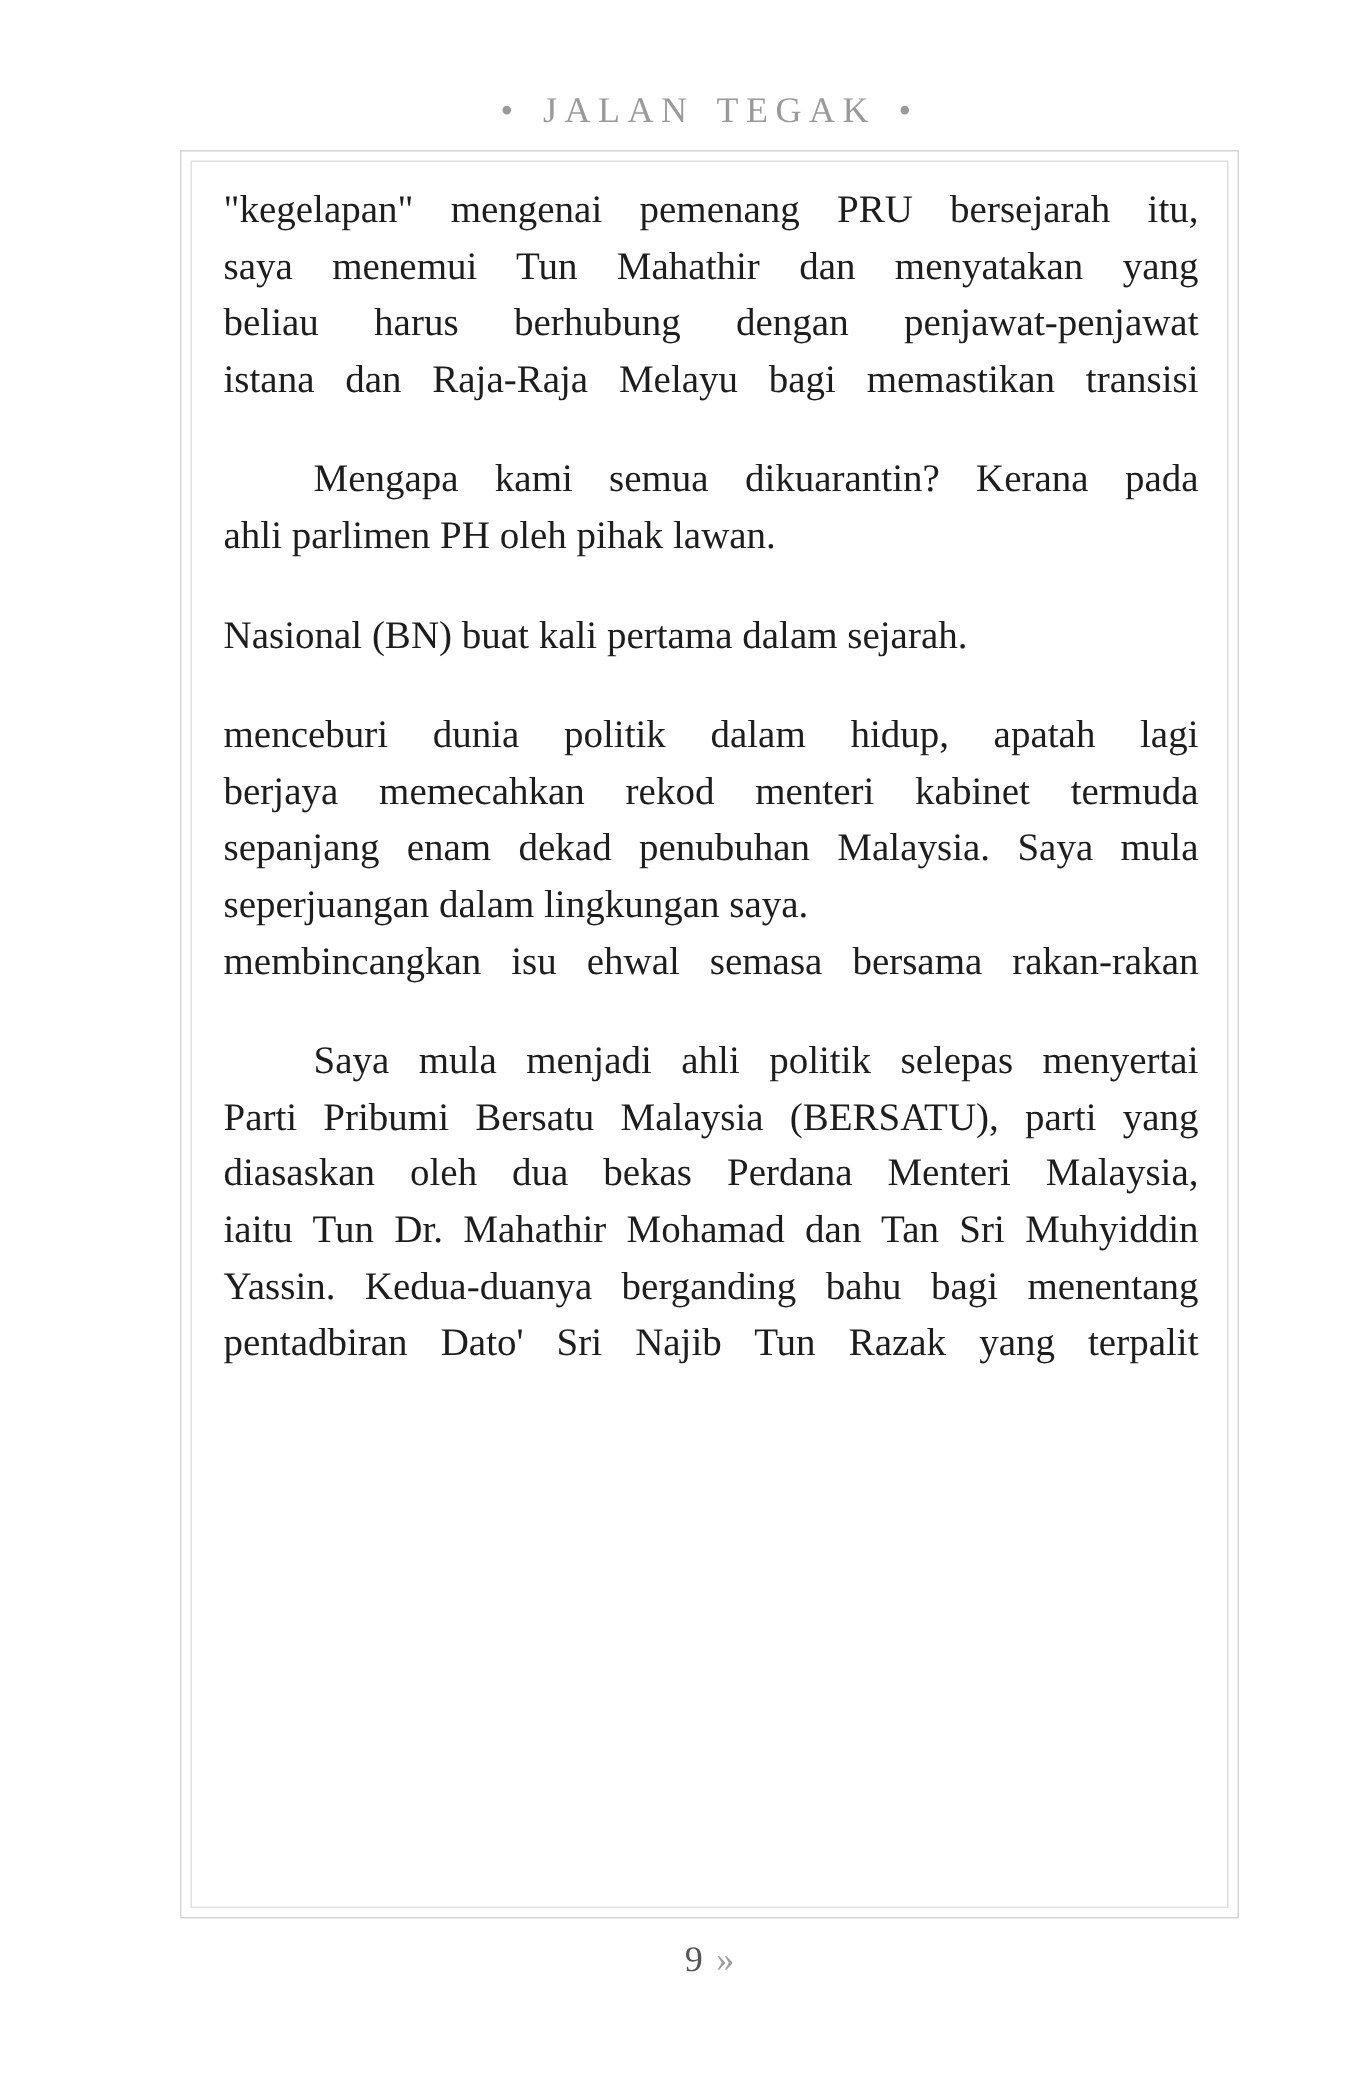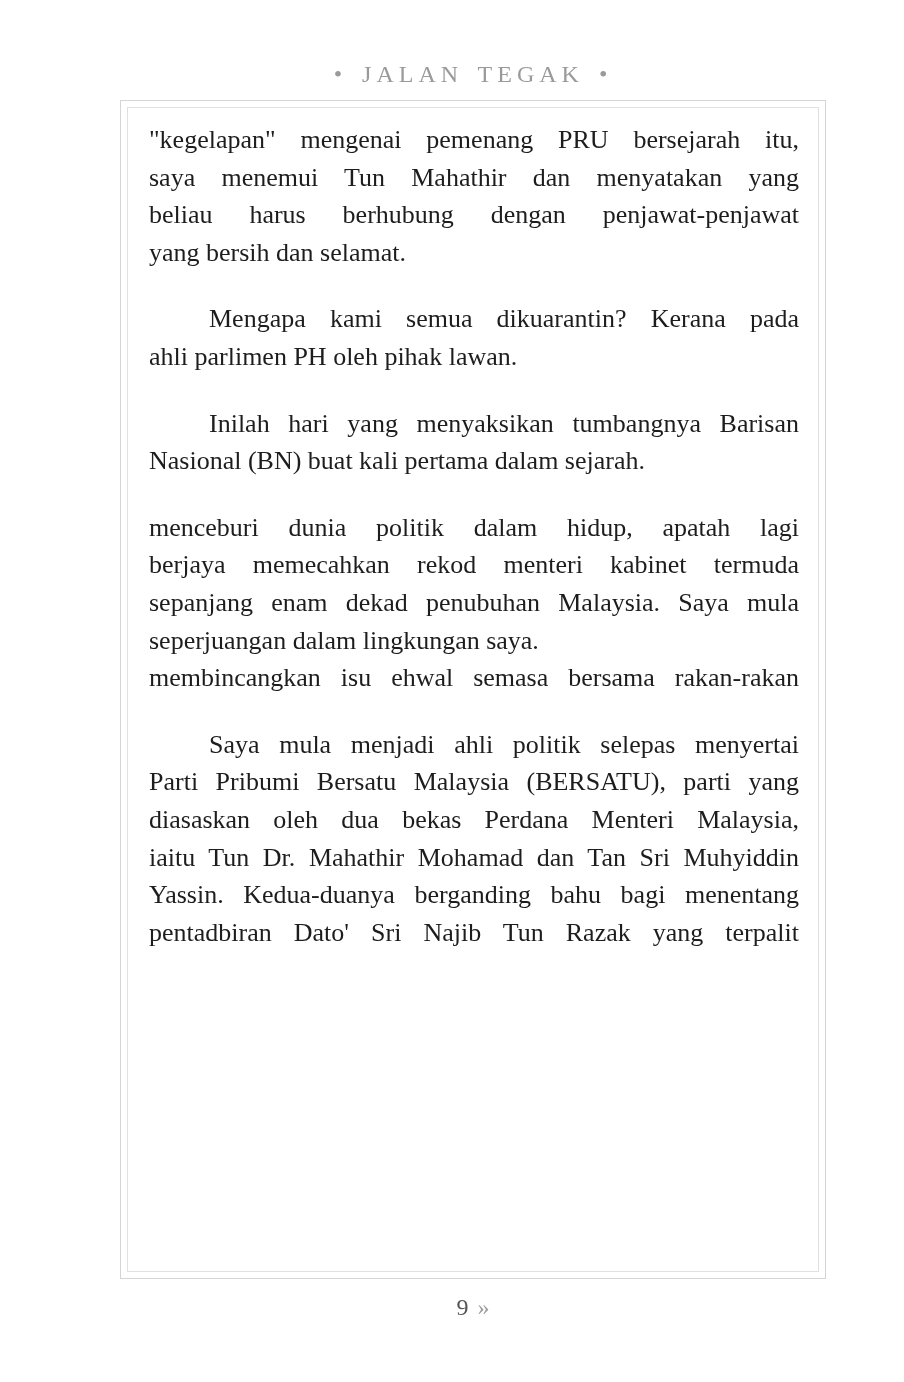--- a/index.html
+++ b/index.html
@@ -73,28 +73,27 @@
 <div class="page">
 
   <div class="running-header">• JALAN TEGAK •</div>
 
   <div class="book-frame">
     <div class="book-inner" id="text-body">
         <div class="paragraph">
           <div class="line">"kegelapan" mengenai pemenang PRU bersejarah itu,</div>
           <div class="line">saya menemui Tun Mahathir dan menyatakan yang</div>
           <div class="line">beliau harus berhubung dengan penjawat-penjawat</div>
-          <div class="line last">yang bersih dan selamat.</div>
+          <div class="line">istana dan Raja-Raja Melayu bagi memastikan transisi</div>
         </div>
         <div class="paragraph">
           <div class="line first-indent">Mengapa kami semua dikuarantin? Kerana pada</div>
           <div class="line last">ahli parlimen PH oleh pihak lawan.</div>
         </div>
         <div class="paragraph">
-          <div class="line first-indent">Inilah hari yang menyaksikan tumbangnya Barisan</div>
           <div class="line last">Nasional (BN) buat kali pertama dalam sejarah.</div>
         </div>
         <div class="paragraph">
           <div class="line">menceburi dunia politik dalam hidup, apatah lagi</div>
           <div class="line">berjaya memecahkan rekod menteri kabinet termuda</div>
           <div class="line">sepanjang enam dekad penubuhan Malaysia. Saya mula</div>
           <div class="line last">seperjuangan dalam lingkungan saya.</div>
           <div class="line">membincangkan isu ehwal semasa bersama rakan-rakan</div>
         </div>
         <div class="paragraph">

